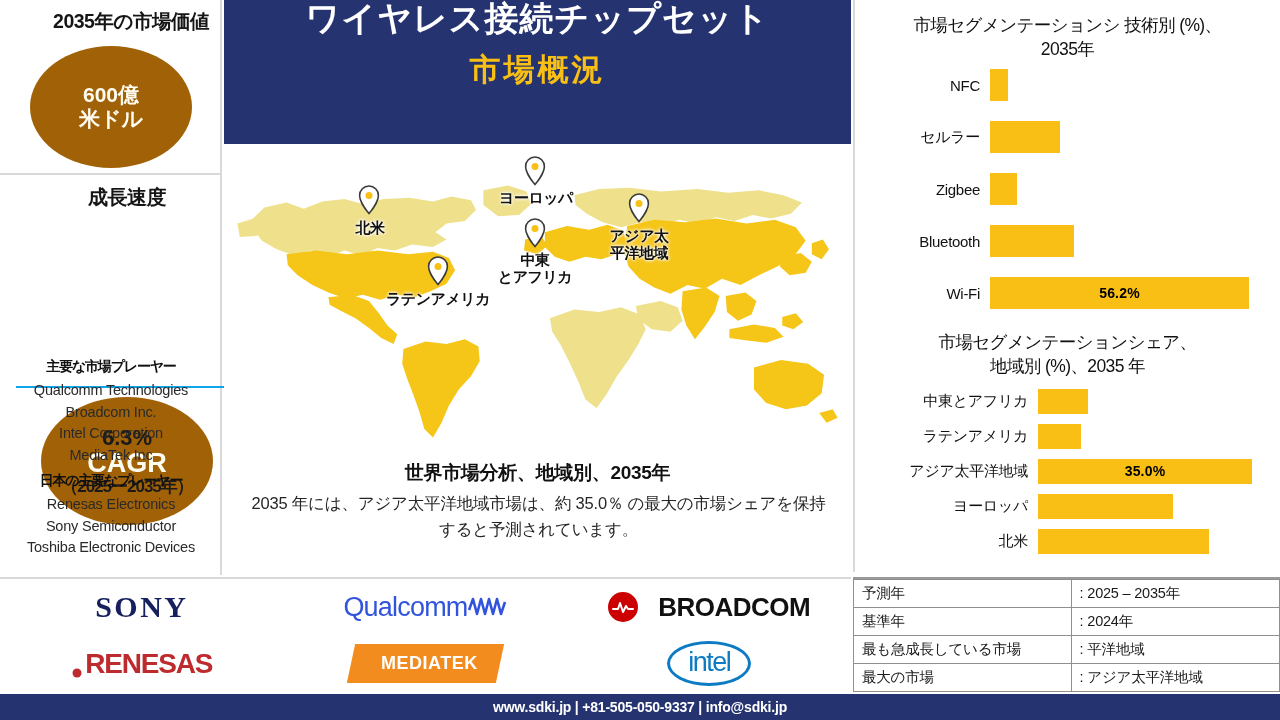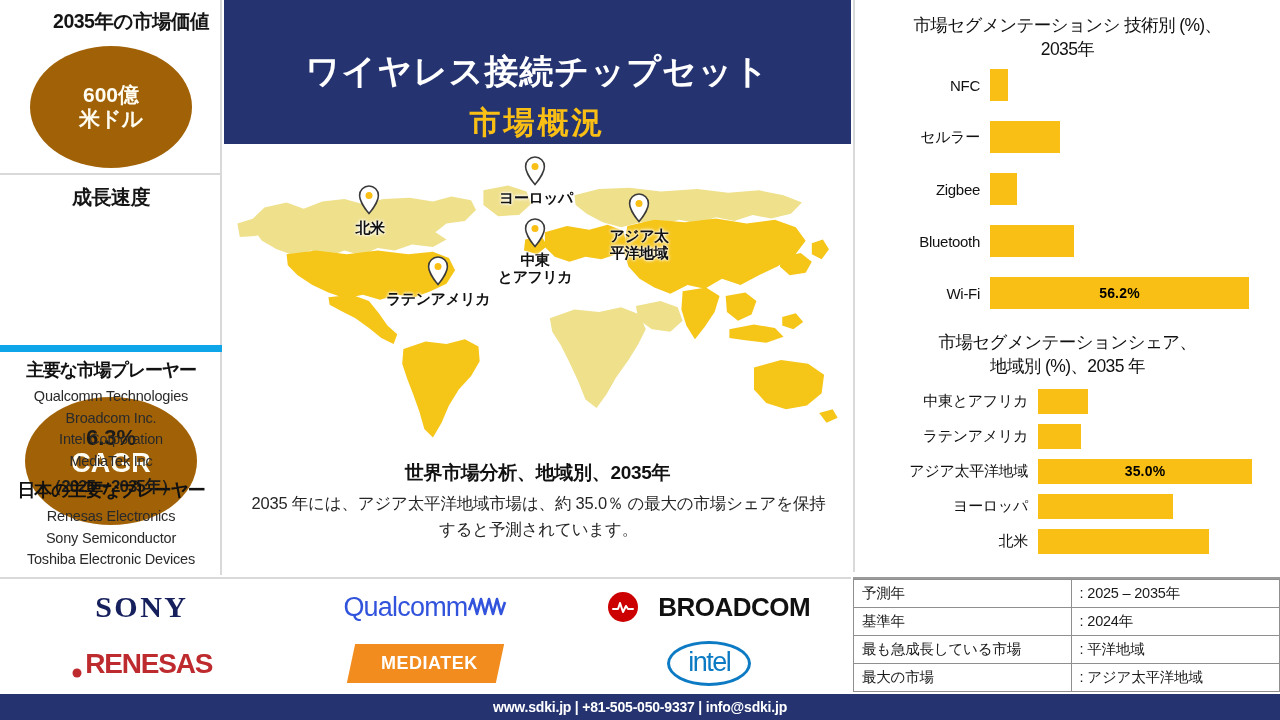--- a/index.html
+++ b/index.html
@@ -12,21 +12,21 @@
   #root { position: relative; width: 1280px; height: 720px; background:#fff; }
 
   
   #left-sidebar {
     position: absolute; left: 0; top: 0; width: 222px; height: 575px;
     border-right: 2px solid #d9d9d9;
     background: #fff;
   }
   .side-block { position: absolute; left: 0; width: 222px; }
   .side-block.b1 { top: 0; height: 175px; border-bottom: 2px solid #d9d9d9; padding-left: 40px; }
-  .side-block.b2 { top: 175px; height: 177px; border-bottom: 7px solid #0ea5e9; }
+  .side-block.b2 { top: 175px; height: 213px; border-bottom: 2px solid #0ea5e9; margin-left: 16px; }
   .side-block.b3 { top: 352px; height: 223px; }
 
   .side-title {
     text-align: center; font-weight: bold; color: #151515;
     font-size: 19px; letter-spacing: -0.5px;
   }
   .b1 .side-title { padding-top: 8px; font-size: 19.5px; }
   .b2 .side-title { padding-top: 9px; font-size: 20px; }
 
   .ellipse {
@@ -42,30 +42,30 @@
   .ell-line-dark  { color: #1a1a1a; font-weight: bold; }
 
   #mv-l1 { font-size: 21px; }
   #mv-l2 { font-size: 21px; }
   #cagr-pct { font-size: 22px; }
   #cagr-word { font-size: 27px; margin-top: -2px; }
   #cagr-range { font-size: 17px; margin-top: -1px; letter-spacing: -1px; }
 
   .players-head {
     text-align: center; font-weight: bold; color: #111;
-    font-size: 18px; letter-spacing: -1.2px;
+    font-size: 14px; letter-spacing: -1.2px;
   }
   .players-list { text-align: center; }
   .player-item { font-size: 14.5px; color: #2a2a2a; line-height: 21.5px; letter-spacing: -0.2px; }
 
   
   #header-banner {
     position: absolute; left: 224px; top: 0; width: 627px; height: 144px;
     background: #253470;
-    display: flex; flex-direction: column; align-items: center; justify-content: flex-end;
+    display: flex; flex-direction: column; align-items: center; justify-content: flex-start;
   }
   #header-title-main {
     color: #ffffff; font-size: 34px; font-weight: bold; letter-spacing: 1px;
     text-align: center; line-height: 1.1;
   }
   #header-title-sub {
     color: #FABF14; font-size: 31px; font-weight: bold; letter-spacing: 3px;
     margin-top: 12px; text-align: center;
   }
 

